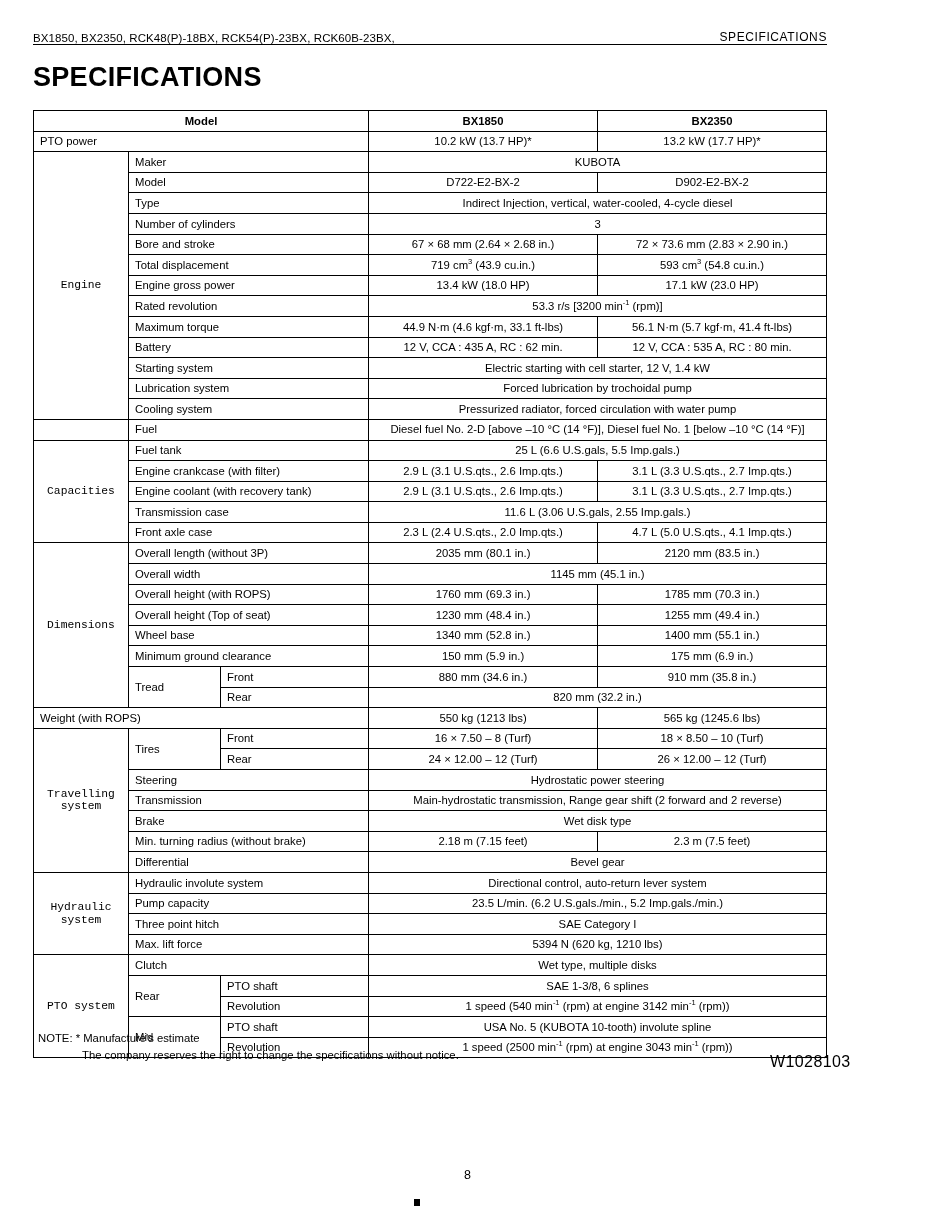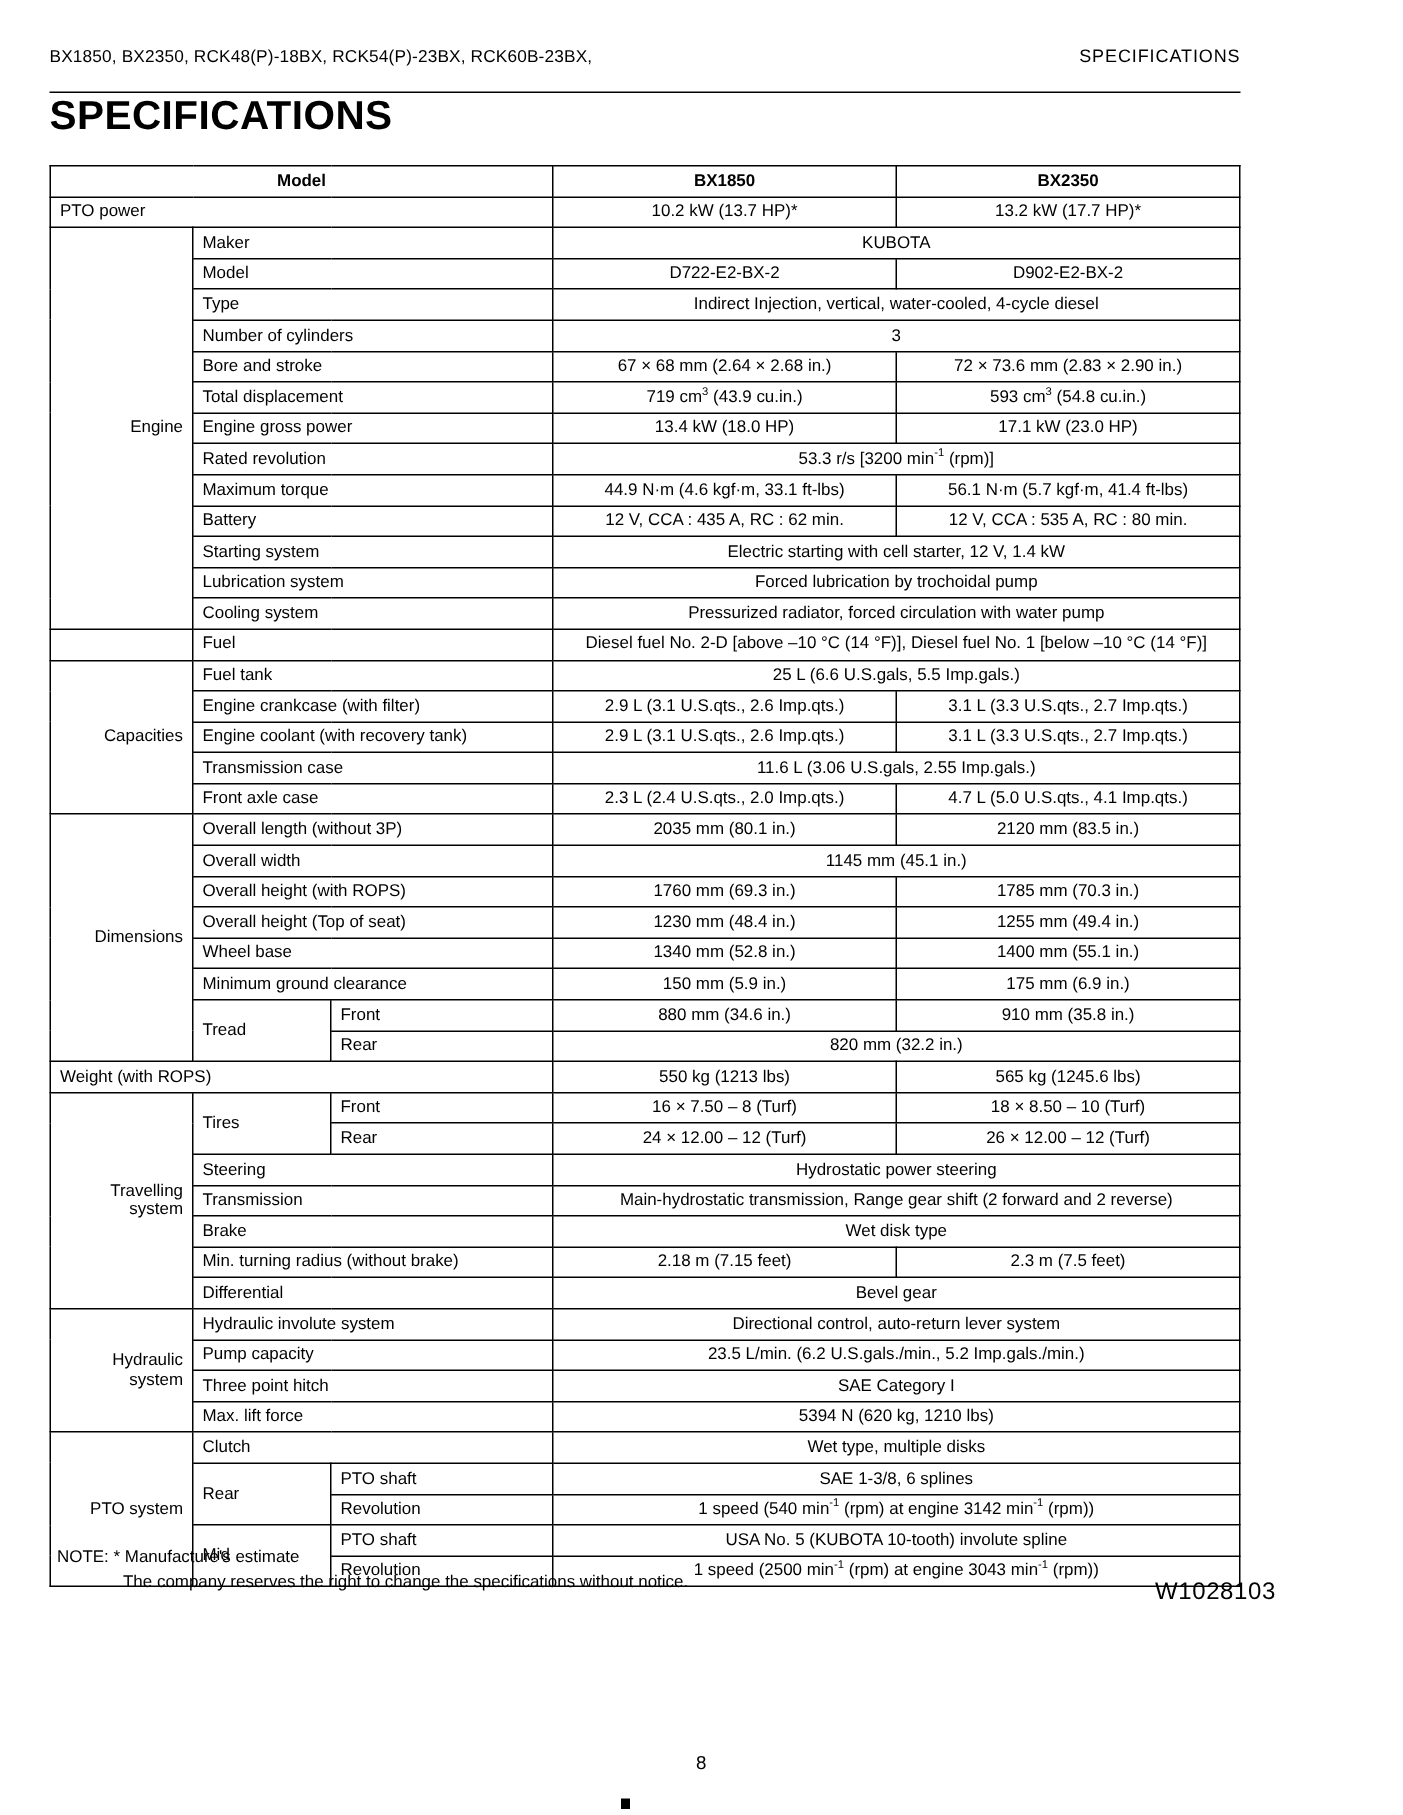--- a/index.html
+++ b/index.html
@@ -27,21 +27,21 @@
   .runhead {
     position: absolute;
     left: 33px;
     top: 30px;
     width: 794px;
     display: flex;
     justify-content: space-between;
     align-items: flex-end;
     font-size: 11.5px;
     letter-spacing: .1px;
-    padding-bottom: 17px;
+    padding-bottom: 0;
     border-bottom: 1.6px solid #000;
   }
   .runhead-right { font-size: 12px; letter-spacing: .6px; }
 
   
   .page-title {
     position: absolute;
     left: 33px;
     top: 62px;
     font-size: 27px;
@@ -64,22 +64,23 @@
     padding: 0 6px;
     height: 19.6px;
     line-height: 1.1;
     vertical-align: middle;
     white-space: nowrap;
     overflow: hidden;
   }
   .c-center { text-align: center; }
   .c-left   { text-align: left; }
   .grp {
-    text-align: right;
+    text-align: center;
     padding-left: 10px;
+    font-family: Liberation Mono, monospace;
   }
   .hdr {
     text-align: center;
     font-weight: bold;
     height: 21px;
   }
   sup { font-size: 7.5px; vertical-align: super; line-height: 0; }
 
   
   .notes {

